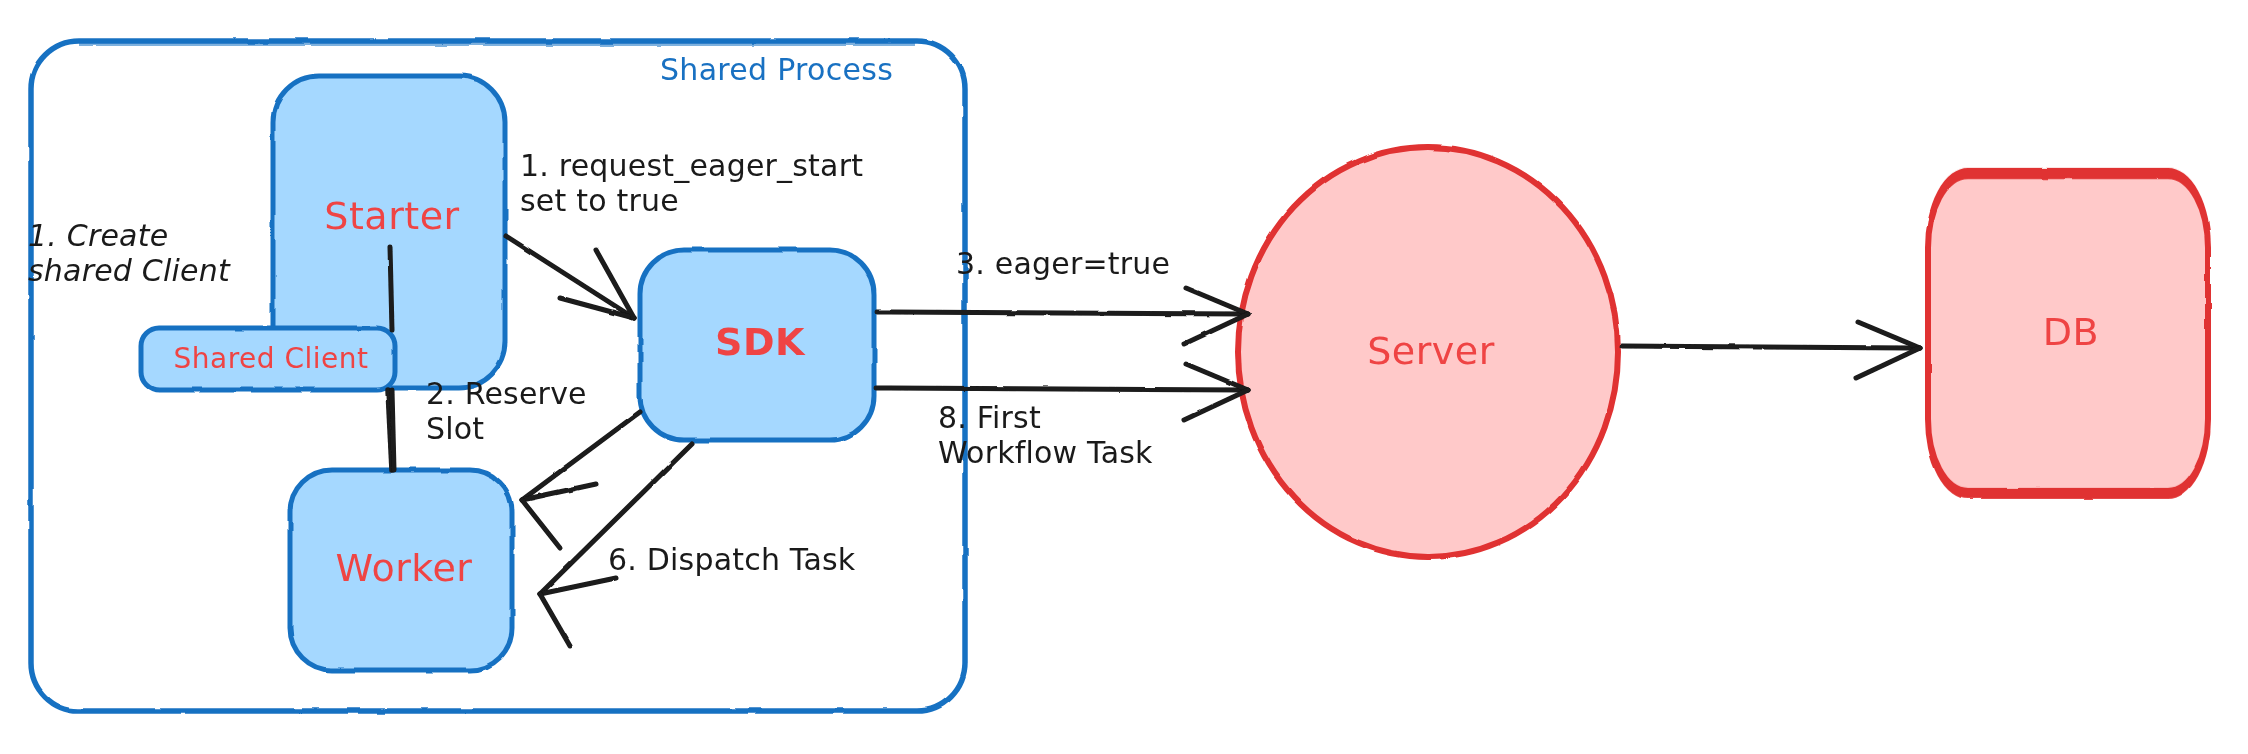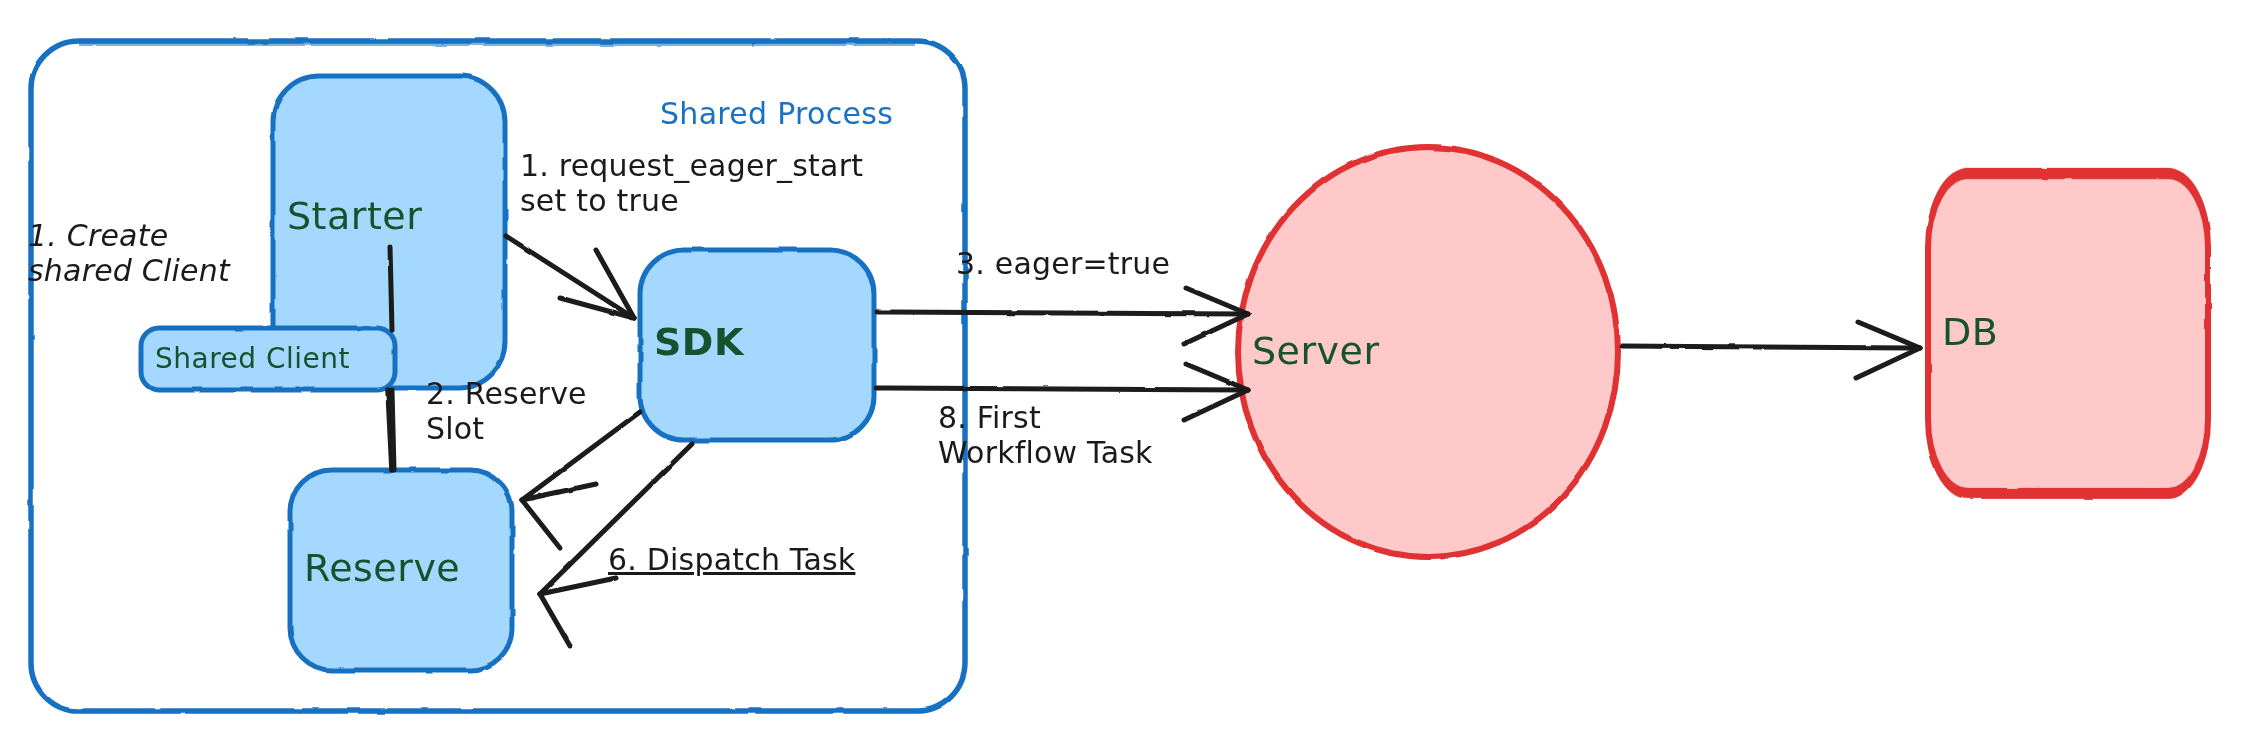--- a/index.html
+++ b/index.html
@@ -2,22 +2,22 @@
 <html><head>
 <meta charset="utf-8">
 <style>
   html,body{margin:0;padding:0;background:#fff;}
   body{width:2248px;height:754px;position:relative;overflow:hidden;
        font-family:"DejaVu Sans","Liberation Sans",sans-serif;}
   #stage{position:absolute;left:0;top:0;width:2248px;height:754px;}
   svg{position:absolute;left:0;top:0;width:2248px;height:754px;}
   .lbl{position:absolute;color:#1a1a1a;font-size:30px;line-height:1.18;
        text-align:left;white-space:pre-line;letter-spacing:.2px;}
-  .nodetext{position:absolute;color:#14532d;
-       width:100%;left:14px;font-size:38px;letter-spacing:.5px;}
+  .nodetext{position:absolute;color:#ef4444;text-align:center;
+       width:100%;left:3px;font-size:38px;letter-spacing:.5px;}
   .grouptitle{position:absolute;color:#1971c2;font-size:30px;letter-spacing:.3px;}
   .node{position:absolute;}
 </style>
 </head>
 <body>
 
 <div id="stage">
 
   <svg viewBox="0 0 2248 754" xmlns="http://www.w3.org/2000/svg">
     <defs>
@@ -78,32 +78,32 @@
       <path d="M 876 388 L 1248 390"></path>
       <path d="M 1248 390 L 1186 364"></path>
       <path d="M 1248 390 L 1184 420"></path>
 
       <path d="M 1622 346 L 1920 348"></path>
       <path d="M 1920 348 L 1858 322"></path>
       <path d="M 1920 348 L 1856 378"></path>
     </g>
   </svg>
 
-  <div class="grouptitle" style="left:660px;top:52px;margin-top:44px;">Shared Process</div>
+  <div class="grouptitle" style="left:660px;top:52px;">Shared Process</div>
 
   <div class="node" style="left:273px;top:76px;width:232px;height:312px;">
     <div class="nodetext" style="top:118px;">Starter</div>
   </div>
 
   <div class="node" style="left:141px;top:328px;width:254px;height:62px;">
     <div class="nodetext" style="top:14px;font-size:28px;">Shared Client</div>
   </div>
 
   <div class="node" style="left:290px;top:470px;width:222px;height:200px;">
-    <div class="nodetext" style="top:76px;">Reserve</div>
+    <div class="nodetext" style="top:76px;">Worker</div>
   </div>
 
   <div class="node" style="left:640px;top:250px;width:234px;height:190px;font-weight:bold;">
     <div class="nodetext" style="top:70px;">SDK</div>
   </div>
 
   <div class="node" style="left:1238px;top:147px;width:380px;height:410px;">
     <div class="nodetext" style="top:182px;">Server</div>
   </div>
 
@@ -119,15 +119,15 @@
 
   <div class="lbl" style="left:426px;top:376px;width:208px;">2. Reserve
 Slot</div>
 
   <div class="lbl" style="left:956px;top:246px;width:260px;">3. eager=true</div>
 
 
   <div class="lbl" style="left:938px;top:400px;width:276px;">8. First
 Workflow Task</div>
 
-  <div class="lbl" style="left:608px;top:542px;width:320px;text-decoration:underline;">6. Dispatch Task</div>
+  <div class="lbl" style="left:608px;top:542px;width:320px;">6. Dispatch Task</div>
 
 </div>
 
 </body></html>

